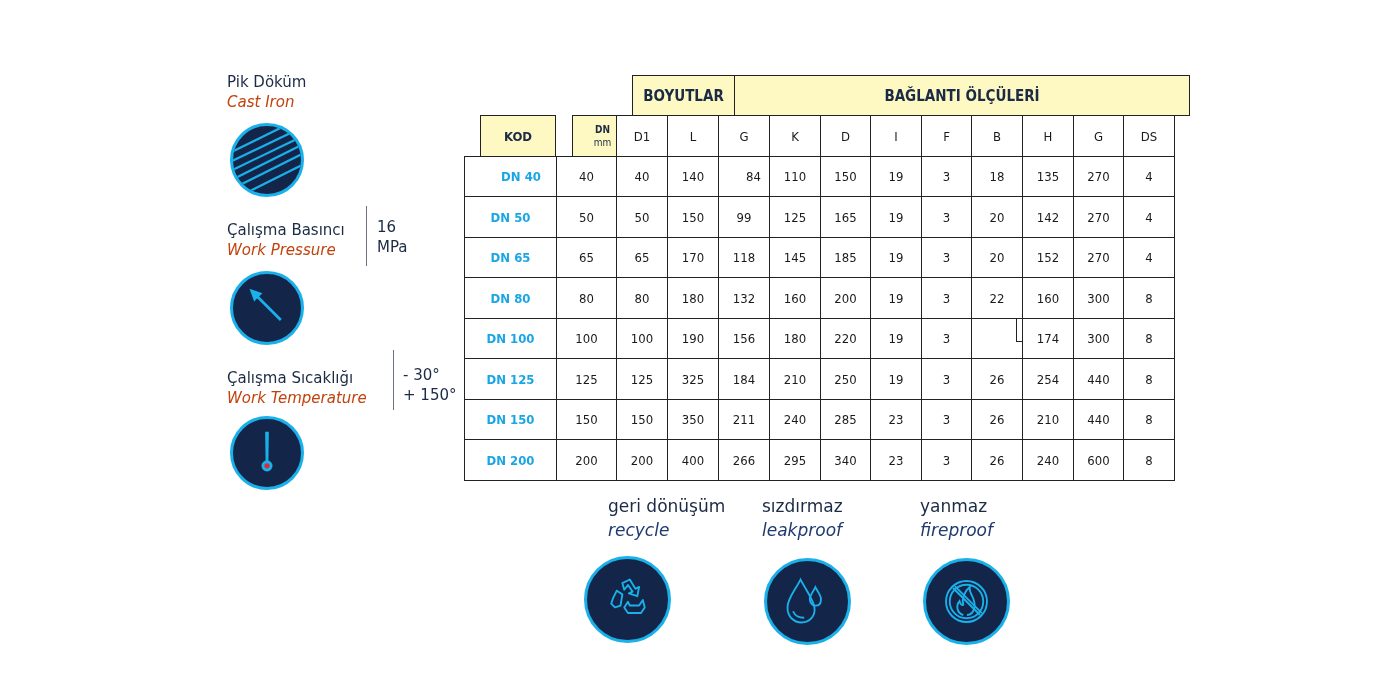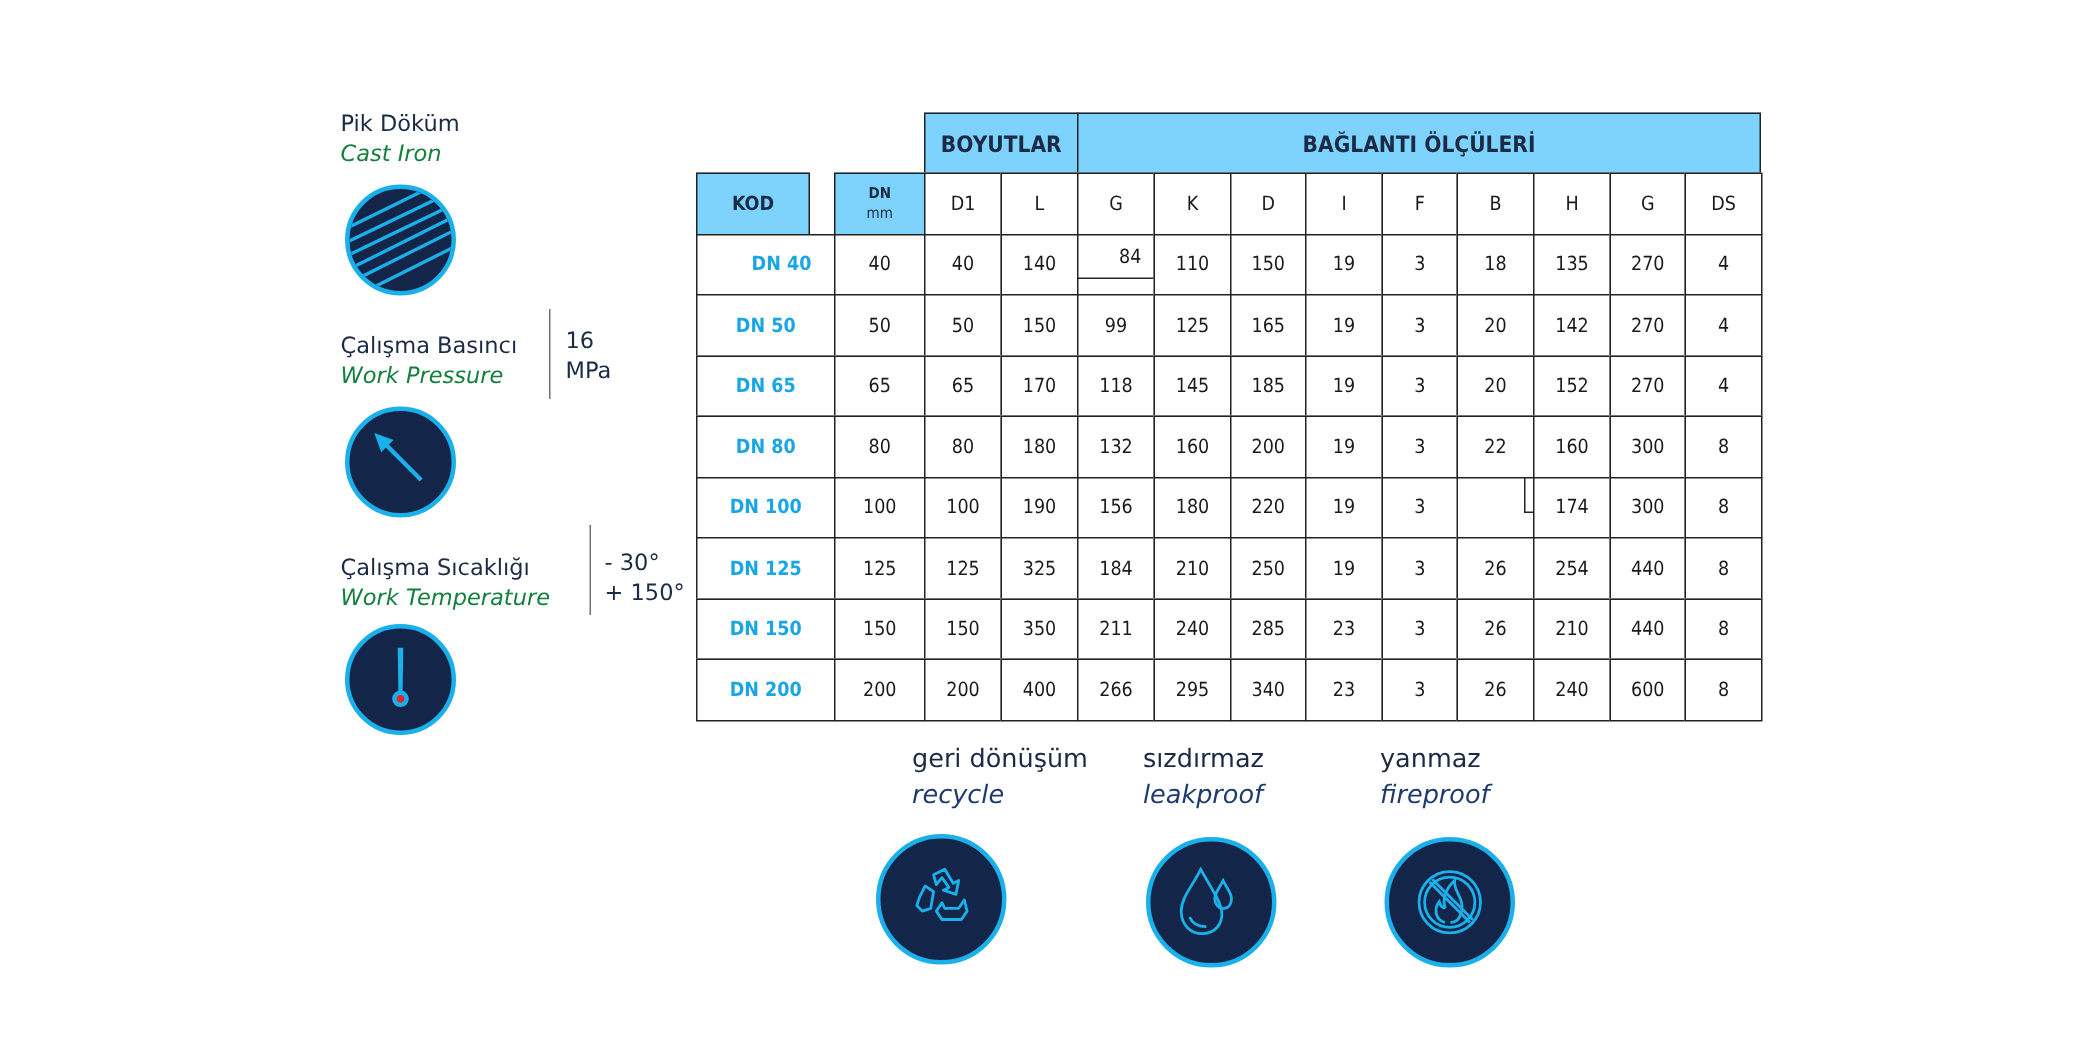--- a/index.html
+++ b/index.html
@@ -1,31 +1,31 @@
 <!DOCTYPE html>
 <html><head>
 <meta charset="utf-8">
 <style>
   html, body { margin:0; padding:0; background:#ffffff; }
   body { width:1400px; height:700px; position:relative; overflow:hidden;
          font-family:"DejaVu Sans", sans-serif; color:#1b2a45; }
   .abs { position:absolute; }
   .tr { font-size:15px; color:#1b2a45; line-height:20px; white-space:nowrap; }
-  .en { font-size:15px; color:#15803d; font-style:italic; line-height:20px; white-space:nowrap; }
+  .en { font-size:15px; color:#c2410c; font-style:italic; line-height:20px; white-space:nowrap; }
   .val { font-size:15px; color:#1b2a45; line-height:20px; white-space:nowrap; }
   .vsep { position:absolute; width:1px; background:#6b7280; }
   .badge { position:absolute; border-radius:50%; background:#13264a;
            border:3px solid #1ab0ea; box-sizing:border-box; overflow:hidden; }
   .badge svg { position:absolute; left:0; top:0; width:100%; height:100%; }
 
   
   .cell { position:absolute; box-sizing:border-box; display:flex; align-items:center; justify-content:center;
           font-family:"DejaVu Sans Condensed","DejaVu Sans", sans-serif; font-size:13px; color:#1a1a1a;
           border:1px solid #222; background:#fff; }
-  .hblue { background:#7dd3fc; color:#1b2a45; font-weight:bold; }
+  .hblue { background:#fef9c3; color:#1b2a45; font-weight:bold;margin-left:16px; }
   .grp { font-size:15px; }
   .kod { color:#1aa6e4; font-weight:bold; }
   .dn2 { flex-direction:column; line-height:13px; font-size:10px; }
 
   .feat-tr { font-size:17px; color:#1b2a45; line-height:22px; white-space:nowrap; }
   .feat-en { font-size:17px; color:#1e3a6e; font-style:italic; line-height:22px; white-space:nowrap; }
 </style>
 </head>
 <body>
 
@@ -96,21 +96,21 @@
       <div class="cell" style="left: 1022px; top: 115px; width: 52px; height: 42px;">H</div>
       <div class="cell" style="left: 1073px; top: 115px; width: 51px; height: 42px;">G</div>
       <div class="cell" style="left: 1123px; top: 115px; width: 52px; height: 42px;">DS</div>
     </div>
   <div id="table-body">
       <div>
         <div class="cell kod" style="left: 464px; top: 156px; width: 114px; height: 41px;">DN 40</div>
         <div class="cell" style="left: 556px; top: 156px; width: 61px; height: 41px;">40</div>
         <div class="cell" style="left: 616px; top: 156px; width: 52px; height: 41px;">40</div>
         <div class="cell" style="left: 667px; top: 156px; width: 52px; height: 41px;">140</div>
-        <div class="cell" style="left: 718px; top: 156px; width: 52px; height: 30px; padding-left: 19px;">84</div>
+        <div class="cell" style="left: 718px; top: 156px; width: 52px; height: 41px; padding-left: 19px;">84</div>
         <div class="cell" style="left: 769px; top: 156px; width: 52px; height: 41px;">110</div>
         <div class="cell" style="left: 820px; top: 156px; width: 51px; height: 41px;">150</div>
         <div class="cell" style="left: 870px; top: 156px; width: 52px; height: 41px;">19</div>
         <div class="cell" style="left: 921px; top: 156px; width: 51px; height: 41px;">3</div>
         <div class="cell" style="left: 971px; top: 156px; width: 52px; height: 41px;">18</div>
         <div class="cell" style="left: 1022px; top: 156px; width: 52px; height: 41px;">135</div>
         <div class="cell" style="left: 1073px; top: 156px; width: 51px; height: 41px;">270</div>
         <div class="cell" style="left: 1123px; top: 156px; width: 52px; height: 41px;">4</div>
       </div>
       <div>

